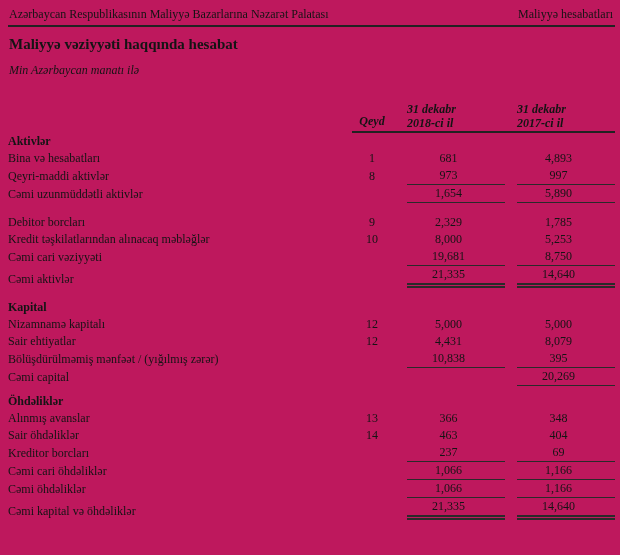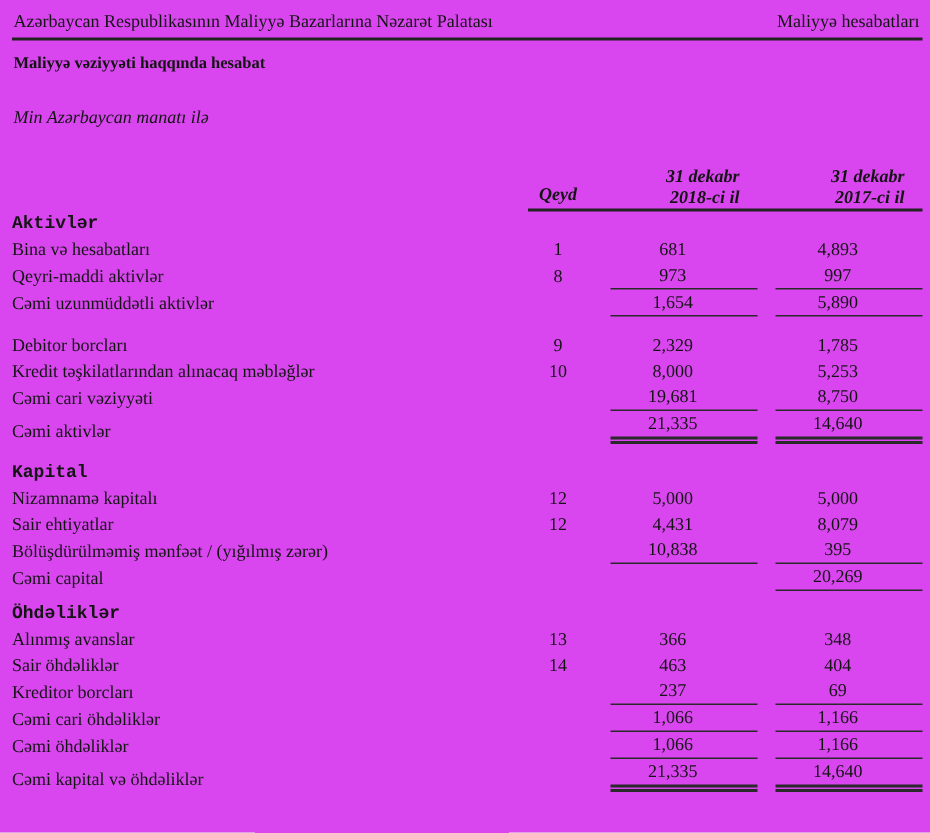--- a/index.html
+++ b/index.html
@@ -1,48 +1,48 @@
 <!DOCTYPE html>
 <html><head>
 <meta charset="utf-8">
 <style>
   html,body{margin:0;padding:0;background:#e8e8e8;}
   .page{
-    width:620px;height:555px;background:#d946ef;box-sizing:border-box;
+    width:620px;height:555px;background:#be185d;box-sizing:border-box;
     padding:0 5px 0 8px;overflow:hidden;
     font-family:"Liberation Serif", "DejaVu Serif", serif;
     color:#141414;font-size:12px;
   }
   
   .doc-header{
     display:flex;justify-content:space-between;align-items:flex-end;
     padding:7px 2px 3px 1px;border-bottom:2px solid #222;
   }
-  .doc-title{font-weight:bold;font-size:11px;margin-top:9px;padding-left:1px;}
-  .doc-subtitle{font-style:italic;margin-top:23px;padding-left:1px;}
+  .doc-title{font-weight:bold;font-size:15px;margin-top:9px;padding-left:1px;}
+  .doc-subtitle{font-style:italic;margin-top:10px;padding-left:1px;}
 
   
   .row{display:flex;align-items:flex-end;line-height:17px;}
   .lbl{flex:1;min-width:0;}
   .qeyd{width:40px;text-align:center;flex:none;}
   .val{width:98px;flex:none;text-align:center;padding-right:15px;box-sizing:border-box;}
   .v18{margin-left:15px;}
   .v17{margin-left:12px;}
 
   
   .chead{margin-top:24px;align-items:flex-end;}
   .chead-cols{
     display:flex;align-items:flex-end;border-bottom:2px solid #222;
     font-weight:bold;font-style:italic;padding-bottom:1px;
   }
-  .chead .val{text-align:right;padding-right:12px;line-height:14px;}
+  .chead .val{text-align:left;padding-right:12px;line-height:14px;}
   .chead .line{display:block;}
 
   
-  .section .lbl{font-weight:bold;font-family:Liberation Mono, monospace;}
+  .section .lbl{font-weight:bold;}
   .total{font-weight:normal;}
   .rb .val{border-bottom:1.5px solid #2a2a2a;}
   .db .val{border-bottom:5px double #2a2a2a;}
   .spacer{height:11px;}
   .sp-sm{height:7px;}
 </style>
 </head>
 <body>
 
 <div class="page">

